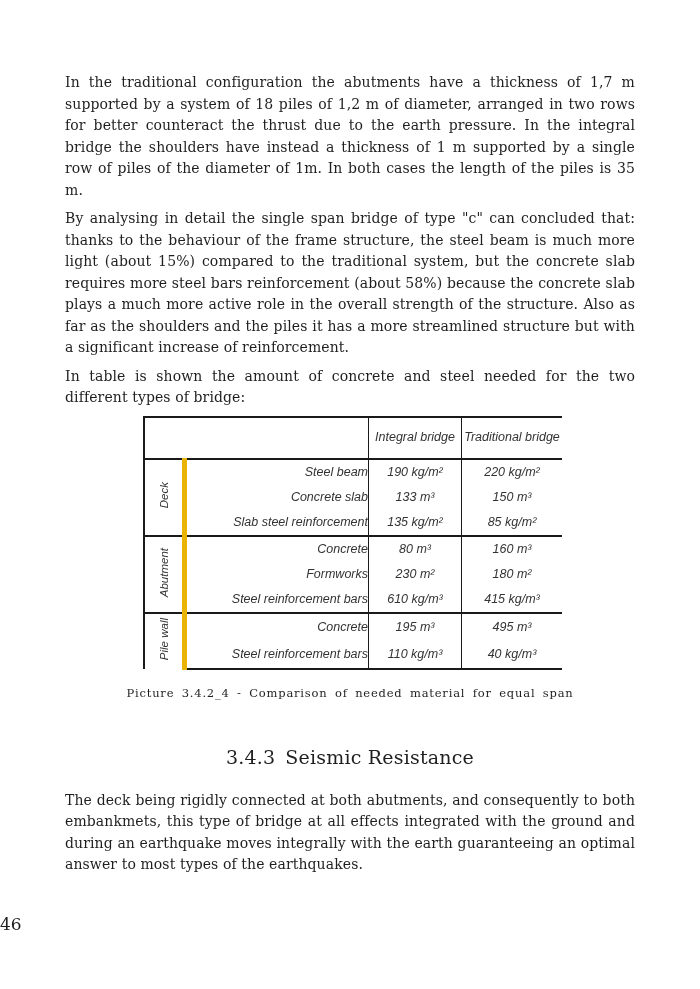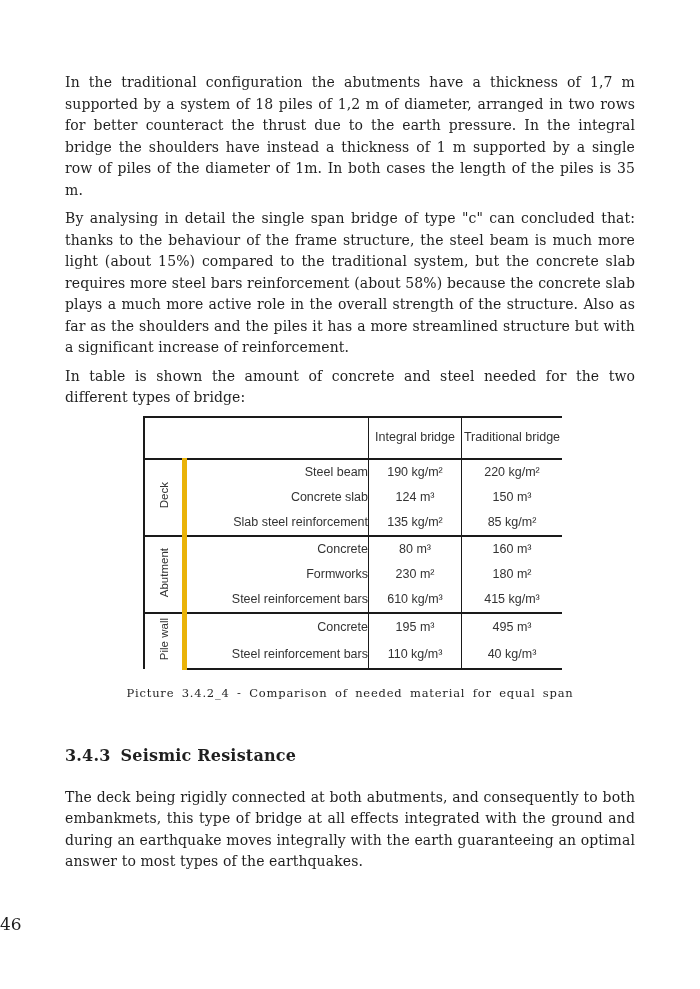--- a/index.html
+++ b/index.html
@@ -21,20 +21,21 @@
     letter-spacing:0.1px;
   }
   .intro-par{}
   
   .mat-table{
     border-collapse:collapse;
     margin:0 0 16px 78px;
     font-family:"Liberation Sans","DejaVu Sans",sans-serif;
     color:#333333;
     font-size:12.5px;
+    font-style:italic;
   }
   .mat-table td,.mat-table th{padding:0;}
   .head-row td,.head-row th{
     height:40px;
     border-top:2px solid #1a1a1a;
     border-bottom:2px solid #1a1a1a;
   }
   .colhead{
     font-weight:normal;
     text-align:center;
@@ -80,24 +81,25 @@
     font-size:11.5px;
     font-weight:normal;
     letter-spacing:0.8px;
     word-spacing:3px;
     color:#1f1f1f;
   }
   
   .after-table{margin-top:50px;}
   .section-heading{
     margin:46px 0 0 0;
-    font-size:16px;
-    font-weight:bold;
+    font-size:19px;
+    font-weight:normal;
     letter-spacing:0.2px;
     color:#1f1f1f;
+    text-align:center;
   }
   .section-heading .h-num{margin-right:10px;}
   .after-heading{margin-top:22px;}
   .page-num{
     position:absolute;
     left:0;right:0;
     top:914px;
     text-align:left;
     font-size:17px;
     color:#1f1f1f;
@@ -123,21 +125,21 @@
     </tr>
 
     <tr class="body-row grp-top">
       <td class="grp" rowspan="3"><span class="vert">Deck</span></td>
       <td class="item">Steel beam</td>
       <td class="val col-int">190 kg/m²</td>
       <td class="val col-trad">220 kg/m²</td>
     </tr>
     <tr class="body-row">
       <td class="item">Concrete slab</td>
-      <td class="val col-int">124 m³</td>
+      <td class="val col-int">133 m³</td>
       <td class="val col-trad">150 m³</td>
     </tr>
     <tr class="body-row">
       <td class="item">Slab steel reinforcement</td>
       <td class="val col-int">135 kg/m²</td>
       <td class="val col-trad">85 kg/m²</td>
     </tr>
 
     <tr class="body-row grp-top">
       <td class="grp" rowspan="3"><span class="vert">Abutment</span></td>

